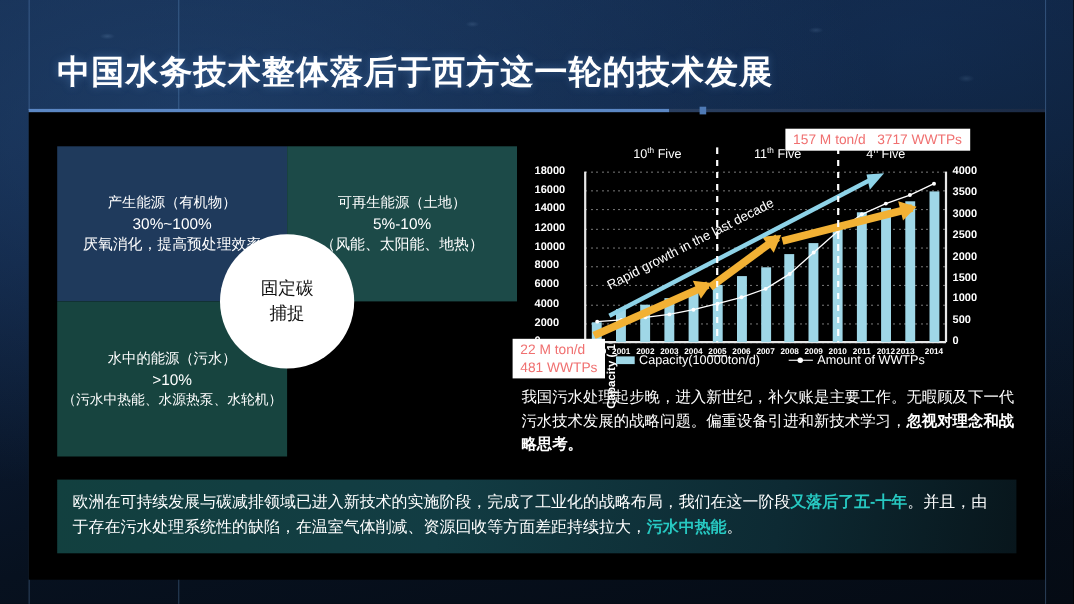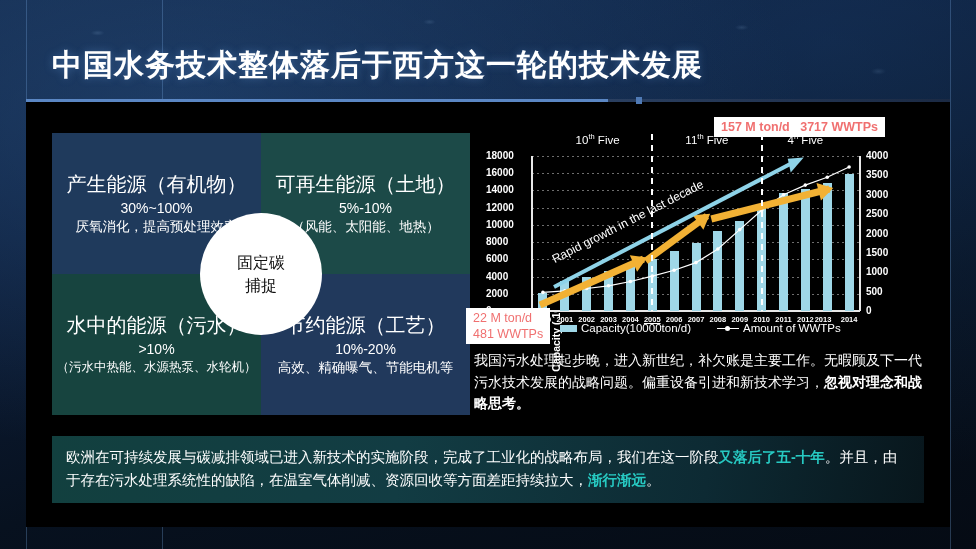--- a/index.html
+++ b/index.html
@@ -33,21 +33,21 @@
 
   
   .matrix{position:absolute;left:52px;top:133px;width:418px;height:282px;}
   .q{position:absolute;width:50%;height:50%;box-sizing:border-box;
      display:flex;flex-direction:column;align-items:center;justify-content:center;
      color:#fff;text-align:center;padding:6px 4px;}
   .q.tl{left:0;top:0;background:#1f3a5c;}
   .q.tr{left:50%;top:0;background:#1c4a48;}
   .q.bl{left:0;top:50%;background:#17443f;}
   .q.br{left:50%;top:50%;background:#21395c;}
-  .q .h{font-size:20px;font-weight:500;line-height:1.25;margin-bottom:2px;}
+  .q .h{font-size:13px;font-weight:500;line-height:1.25;margin-bottom:2px;}
   .q .p{font-size:14px;line-height:1.3;margin-bottom:1px;}
   .q .s{font-size:13.5px;line-height:1.3;}
   .q.bl .s{font-size:12.5px;}
   .circle{position:absolute;left:50%;top:50%;transform:translate(-50%,-50%);
           width:122px;height:122px;border-radius:50%;background:#fff;
           display:flex;flex-direction:column;align-items:center;justify-content:center;
           color:#111;font-size:16px;line-height:1.45;z-index:5;}
 
   
   .chart{position:absolute;left:474px;top:120px;width:452px;height:225px;}
@@ -121,25 +121,20 @@
     </div>
     <div class="q tr">
       <div class="h">可再生能源（土地）</div>
       <div class="p">5%-10%</div>
       <div class="s">（风能、太阳能、地热）</div>
     </div>
     <div class="q bl">
       <div class="h">水中的能源（污水）</div>
       <div class="p">&gt;10%</div>
       <div class="s">（污水中热能、水源热泵、水轮机）</div>
-    </div>
-    <div class="q br">
-      <div class="h">节约能源（工艺）</div>
-      <div class="p">10%-20%</div>
-      <div class="s">高效、精确曝气、节能电机等</div>
     </div>
     <div class="circle">
       <div>固定碳</div>
       <div>捕捉</div>
     </div>
   </div>
 
   <div class="chart">
     <div class="ylab-left">Capacity ( 10000 ton/d )</div>
     <div class="ylab-right">Amount of WWTPs</div>
@@ -251,25 +246,25 @@
         <div class="period" style="left: 273.333px;"><span>4</span><sup>h</sup><span> Five</span></div>
       </div>
     <div class="legend">
       <div>
         <span class="swatch"></span><span>Capacity(10000ton/d)</span>
       </div>
       <div>
         <span class="lswatch"></span><span>Amount of WWTPs</span>
       </div>
     </div>
-    <div class="callout" id="callout-top" style="left: 240px; top: -3px; font-weight: bold;">
+    <div class="callout" id="callout-top" style="left: 240px; top: -3px;">
       <span>157 M ton/d</span>&nbsp;&nbsp;&nbsp;<span>3717 WWTPs</span>
     </div>
     <div class="callout" id="callout-bottom" style="left: -8px; top: 188px;">
       <div>22 M ton/d</div>
       <div>481 WWTPs</div>
     </div>
   </div>
 
   <div class="para"><span>我国污水处理起步晚，进入新世纪，补欠账是主要工作。无暇顾及下一代污水技术发展的战略问题。偏重设备引进和新技术学习，</span><b>忽视对理念和战略思考。</b></div>
 
-  <div class="banner"><span>欧洲在可持续发展与碳减排领域已进入新技术的实施阶段，完成了工业化的战略布局，我们在这一阶段</span><em>又落后了五-十年</em><span>。并且，由于存在污水处理系统性的缺陷，在温室气体削减、资源回收等方面差距持续拉大，</span><em>渐行渐远</em><span>。</span></div>
+  <div class="banner"><span>欧洲在可持续发展与碳减排领域已进入新技术的实施阶段，完成了工业化的战略布局，我们在这一阶段</span><em>又落后了五-十年</em><span>。并且，由于存在污水处理系统性的缺陷，在温室气体削减、资源回收等方面差距持续拉大，</span><em>污水中热能</em><span>。</span></div>
 </div>
 
 </body></html>

